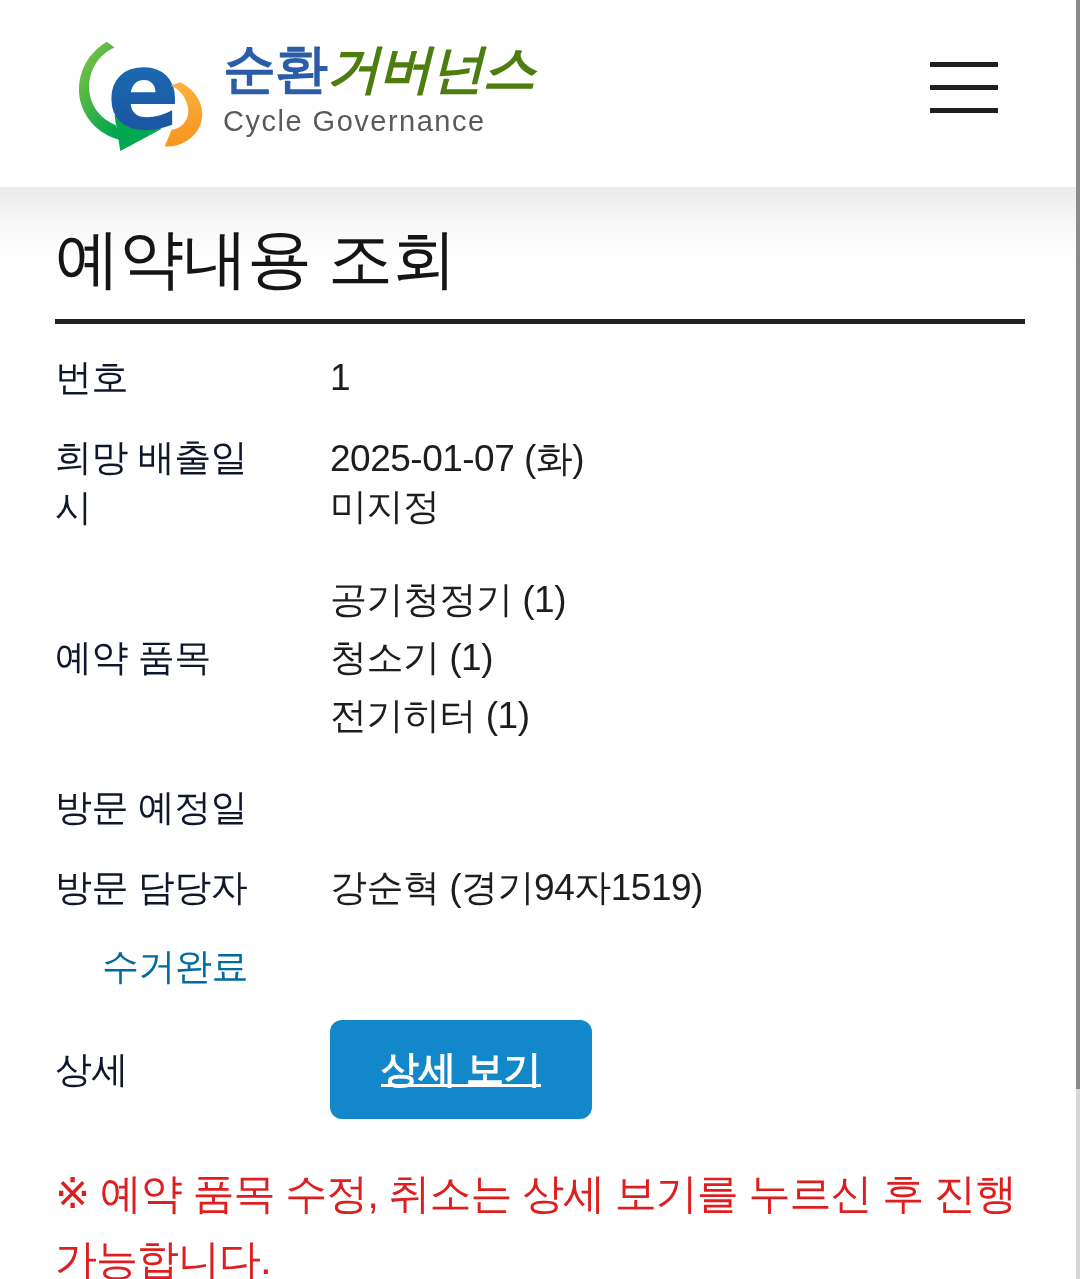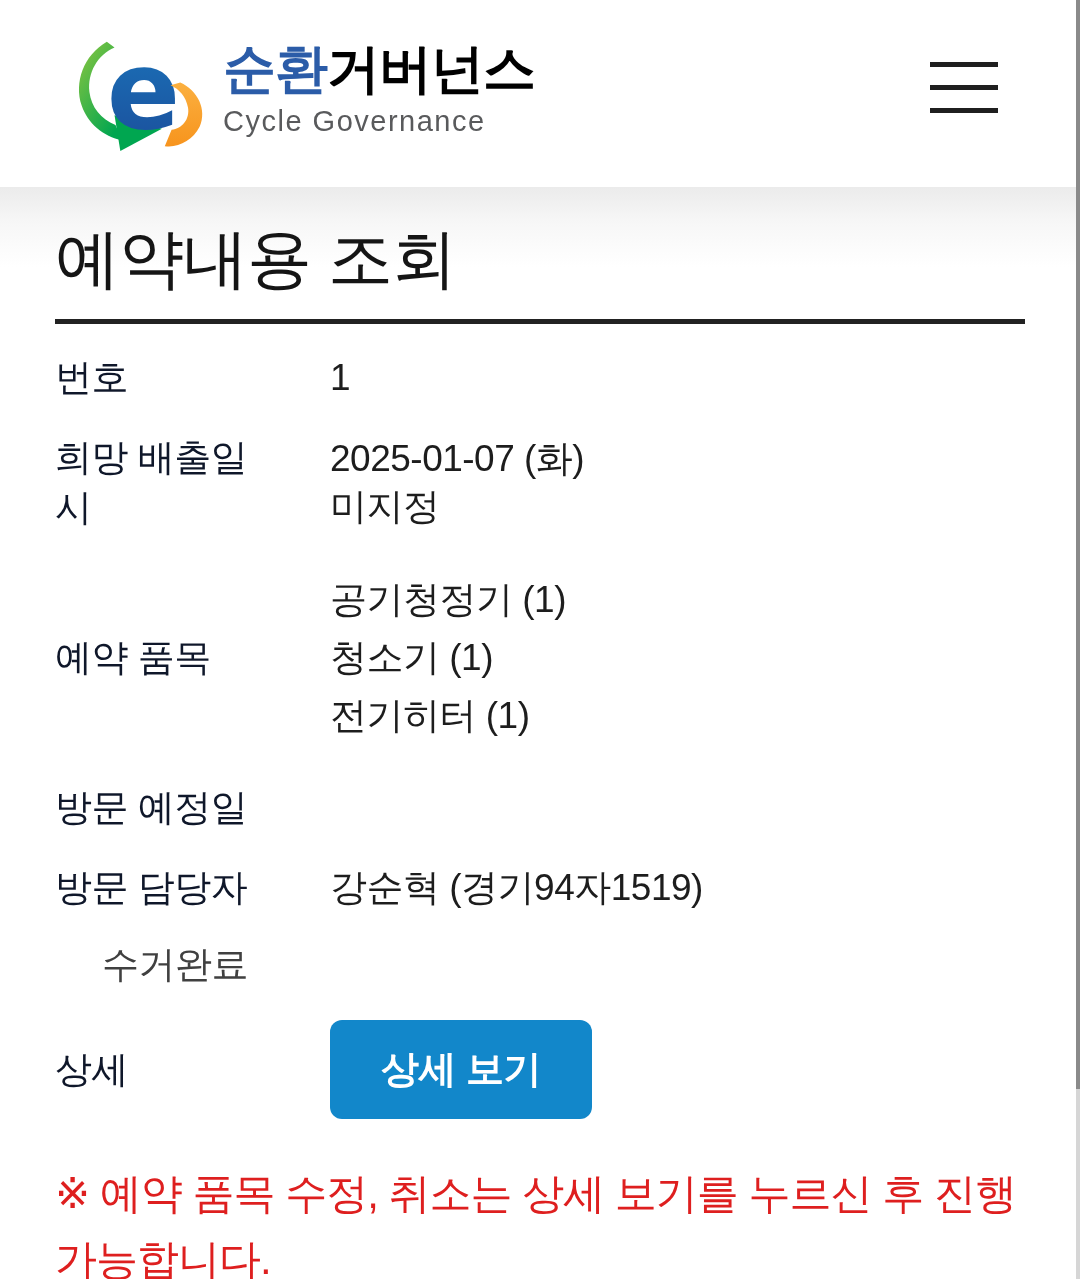--- a/index.html
+++ b/index.html
@@ -10,21 +10,21 @@
     background:#fff; overflow:hidden; margin:0 auto;
   }
 
   
   .header { position:absolute; top:0; left:0; width:1076px; height:187px; background:#fff; z-index:3; }
   .logo { position:absolute; left:72px; top:32px; display:flex; align-items:flex-start; cursor:pointer; }
   .logo-icon { width:145px; height:124px; flex:0 0 auto; }
   .logo-text { margin-left:6px; margin-top:8px; }
   .logo-kr { font-size:53px; font-weight:700; letter-spacing:-1px; line-height:58px; white-space:nowrap; }
   .logo-kr .p1 { color:#2b5ca8; }
-  .logo-kr .p2 { color:#000000; }
+  .logo-kr .p2 { color:#4d7c0f;font-style:italic; }
   .logo-en { font-size:29px; color:#595a5c; letter-spacing:1.5px; line-height:34px; margin-top:6px; }
   .hamburger { position:absolute; left:930px; top:62px; width:68px; height:51px; cursor:pointer;
                display:flex; flex-direction:column; justify-content:space-between; }
   .hamburger .bar { width:68px; height:5px; background:#1f1f1f; }
 
   
   .header-shadow { position:absolute; top:187px; left:0; width:1076px; height:80px;
                    background:linear-gradient(180deg,#ebebeb 0%,#f7f7f7 45%,#ffffff 100%); z-index:1; }
 
   
@@ -35,25 +35,25 @@
   .content { position:absolute; top:187px; left:55px; width:970px; z-index:2; }
   .page-title { margin-top:36px; font-size:65px; font-weight:500; color:#151515; letter-spacing:-1px; line-height:72px; }
   .title-rule { margin-top:24px; height:5px; background:#222; border:none; }
 
   .info-table { margin-top:14px; }
   .info-row { display:flex; align-items:center; padding:15px 0; }
   .info-label { width:228px; flex:0 0 228px; font-size:37px; color:#0f172a; letter-spacing:-0.5px; }
   .info-value { margin-left:47px; font-size:37px; color:#1d1d1d; letter-spacing:-0.5px; }
   .val-line { line-height:48px; }
   .items .val-line { line-height:42px; margin:16px 0; }
-  .row-status .info-value { color:#404040; cursor:pointer;font-family:Liberation Mono, monospace; }
+  .row-status .info-value { color:#0369a1; cursor:pointer; }
   .detail-btn {
     margin-left:47px; width:262px; height:99px; border:none; border-radius:12px;
     background:#1287ca; color:#ffffff; font-size:38px; font-weight:700; letter-spacing:-0.5px;
-    font-family:inherit; cursor:pointer; display:flex; align-items:center; justify-content:center;
+    font-family:inherit; cursor:pointer; display:flex; align-items:center; justify-content:center;text-decoration:underline;
   }
   .row-detail { padding:14px 0; }
 
   .notice { margin-top:28px; font-size:42px; line-height:66px; color:#de1f1f; letter-spacing:-1px; }
 </style>
 </head>
 <body>
 
 <div class="page">
 

